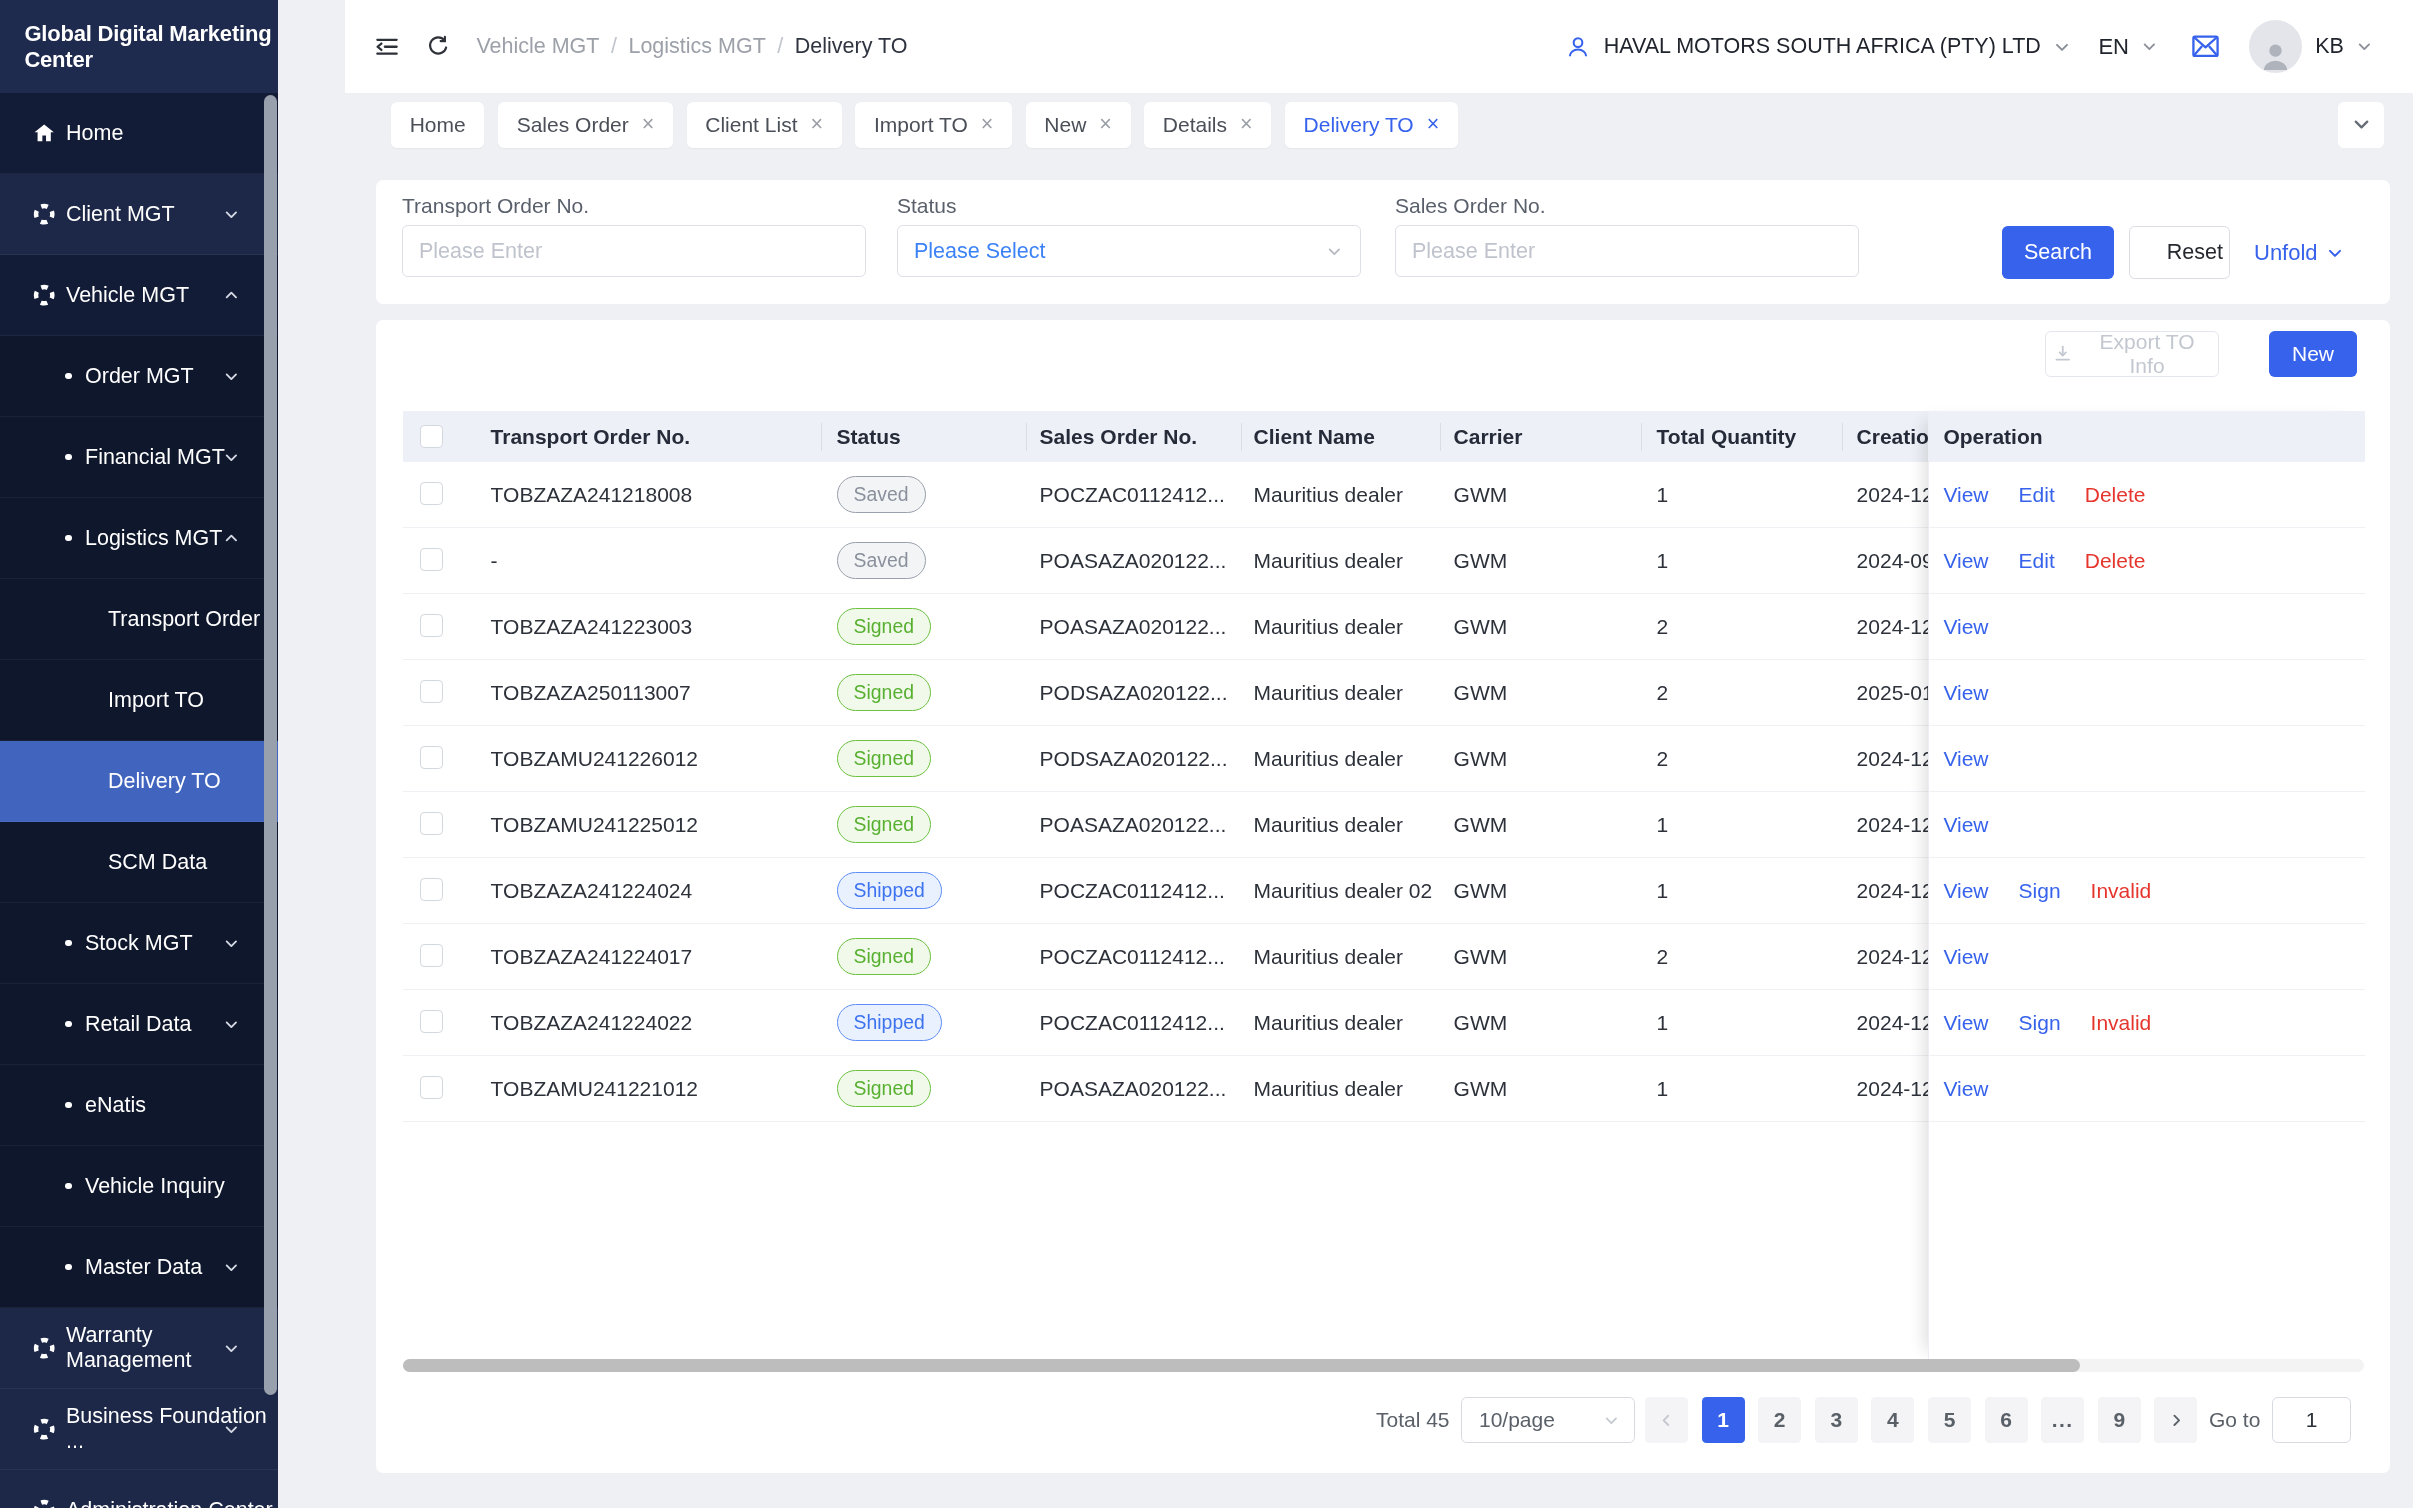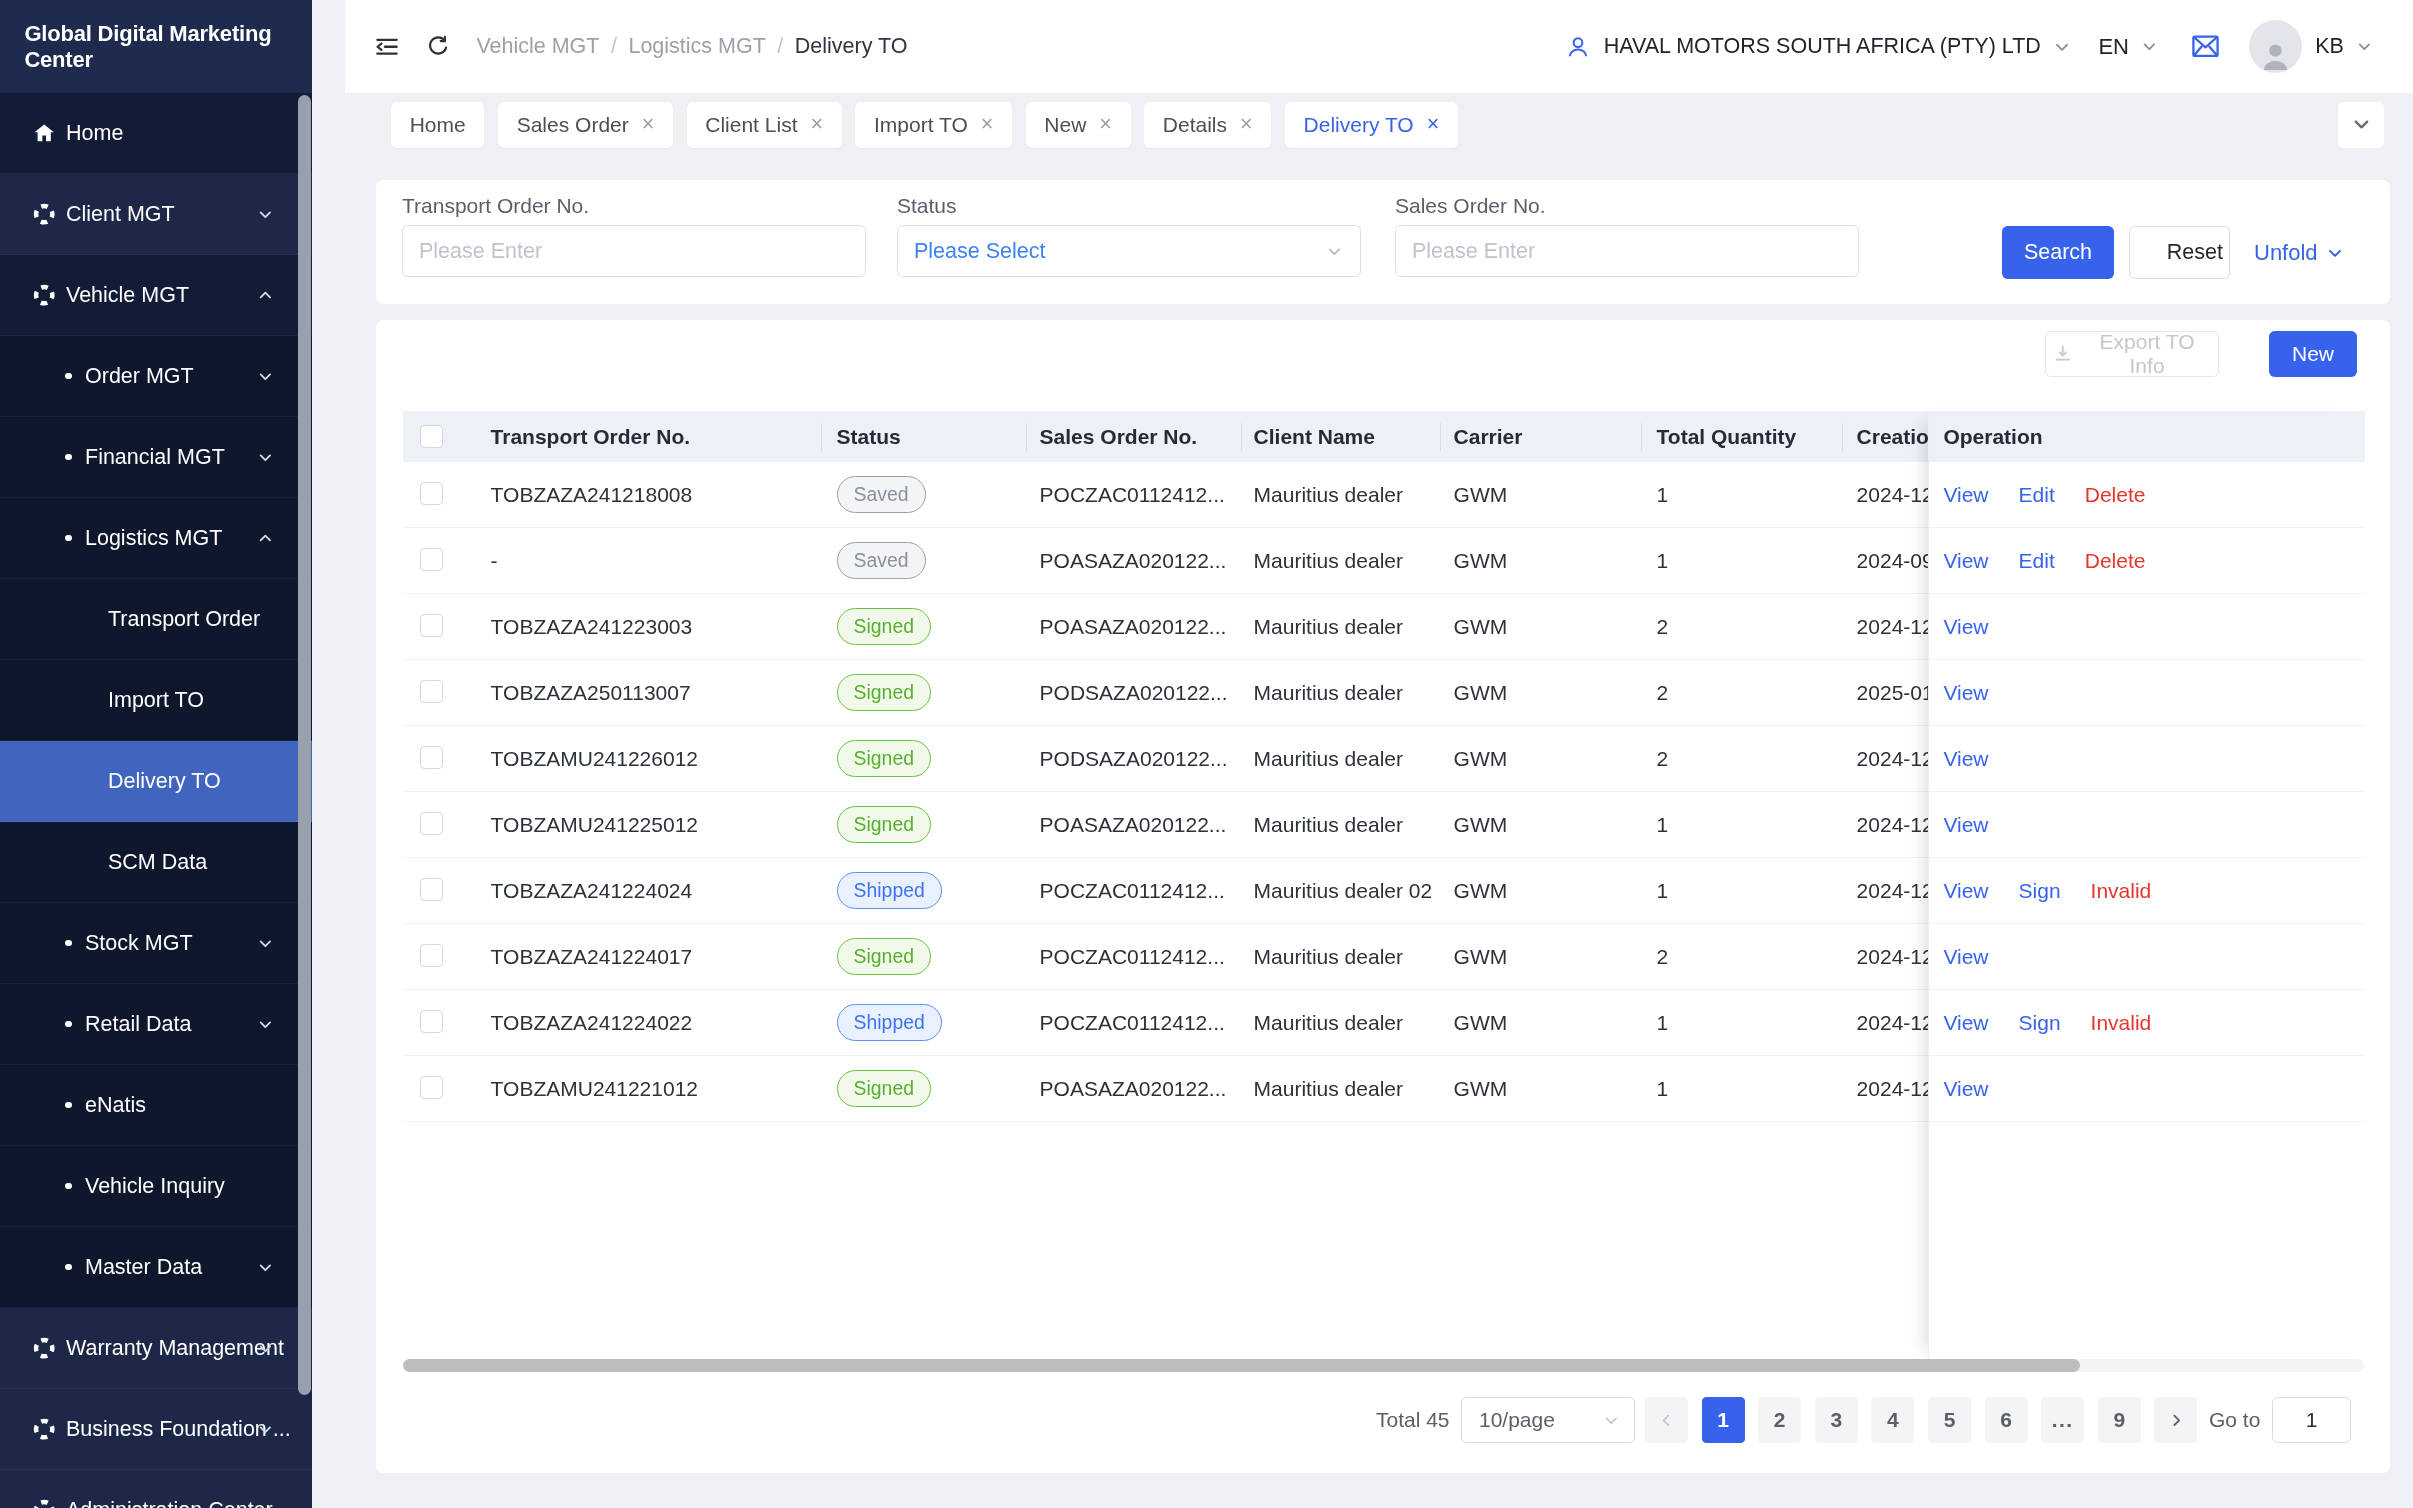--- a/index.html
+++ b/index.html
@@ -1,19 +1,19 @@
 <!DOCTYPE html>
 <html style="font-size:11.5px"><head>
 <meta charset="utf-8">
 <style>
   html,body{margin:0;padding:0;width:2413px;height:1508px;overflow:hidden;
     font-family:"Liberation Sans",sans-serif;background:#eef0f4;color:#2d3138;}
 
   
-  #sidebar{position:absolute;left:0;top:0;width:312px;height:1508px;background:#84cc16;overflow:hidden;}
+  #sidebar{position:absolute;left:0;top:0;width:278px;height:1508px;background:#84cc16;overflow:hidden;}
   #logo{height:93px;background:#1e2a4e;color:#fff;font-size:22px;font-weight:bold;
     display:flex;align-items:center;padding-left:24.4px;letter-spacing:-0.2px;}
   #side-nav{position:absolute;top:93px;left:0;right:0;}
   .side-item{position:relative;height:80px;display:flex;align-items:center;color:#fff;
     font-size:21.5px;border-bottom:0.7px solid rgba(255,255,255,.05);cursor:pointer;}
   .side-item .icon{position:absolute;left:32px;display:flex;}
   .side-item .chev{position:absolute;right:37px;color:#d4d9e4;display:flex;}
   .chev.up svg{transform:rotate(180deg);}
   .lvl1{background:#1d2848;padding-left:66px;}
   .lvl1.plain{background:#131c36;}

